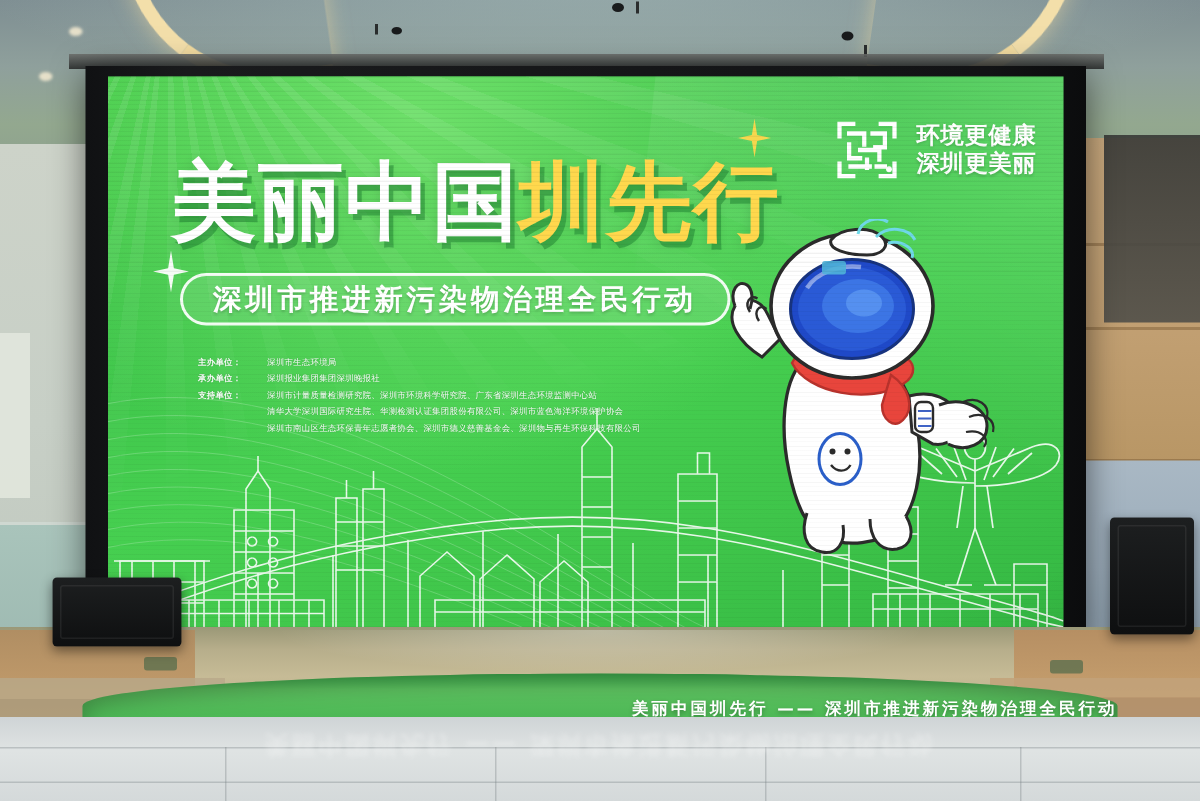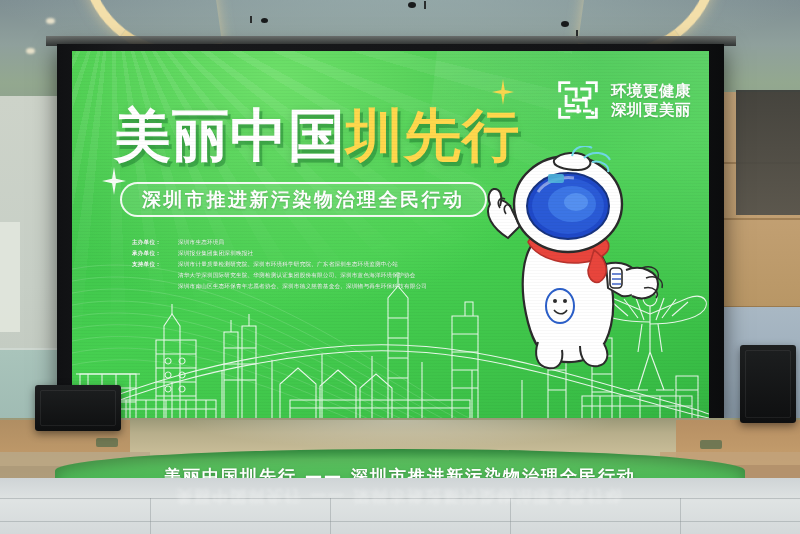--- a/index.html
+++ b/index.html
@@ -114,22 +114,22 @@
   .stage-wood-right{position:absolute;left:676px;top:420px;width:124px;height:58px;
     background:linear-gradient(180deg,#b68f63,#cba471);}
   .stage-step-l{position:absolute;left:0;top:452px;width:150px;height:14px;background:#b8a98a;opacity:.8;}
   .stage-step-l2{position:absolute;left:0;top:466px;width:150px;height:14px;background:#a99b7e;opacity:.8;}
   .stage-step-r{position:absolute;left:660px;top:452px;width:140px;height:13px;background:#c2a27a;opacity:.85;}
   .stage-step-r2{position:absolute;left:660px;top:465px;width:140px;height:13px;background:#b08f6c;opacity:.85;}
   .apron{position:absolute;left:55px;top:449px;width:690px;height:58px;
     background:linear-gradient(180deg,#3fae4f 0%,#5cc05f 18%,#49b653 58%,#2f9a42 100%);
     border-radius:60% 60% 6px 6px / 26px 26px 6px 6px;
     box-shadow:0 5px 14px rgba(0,0,0,.28) inset;}
-  .apron-text{position:absolute;left:0;right:0;top:16px;text-align:center;color:#fff;
-    font-size:17px;font-weight:700;letter-spacing:2px;
+  .apron-text{position:absolute;left:0;right:0;top:16px;text-align:right;color:#fff;
+    font-size:11px;font-weight:700;letter-spacing:2px;
     font-family:"DejaVu Sans","Liberation Sans",sans-serif;text-shadow:0 1px 3px rgba(0,0,0,.3);}
   .apron-marker{position:absolute;width:22px;height:9px;background:#5d6f4d;border-radius:2px;opacity:.8;}
 
   .front-floor{position:absolute;left:0;top:478px;width:800px;height:56px;
     background:linear-gradient(180deg,#cfd4d6 0%,#dfe3e3 40%,#d4d9da 100%);}
   .tile-line{position:absolute;background:rgba(120,130,132,.35);}
   .reflection{position:absolute;left:140px;top:480px;width:520px;height:26px;
     color:rgba(255,255,255,.5);font-size:16px;font-weight:700;letter-spacing:2px;text-align:center;
     font-family:"DejaVu Sans","Liberation Sans",sans-serif;
     transform:scaleY(-1);filter:blur(1.4px);opacity:.55;}

